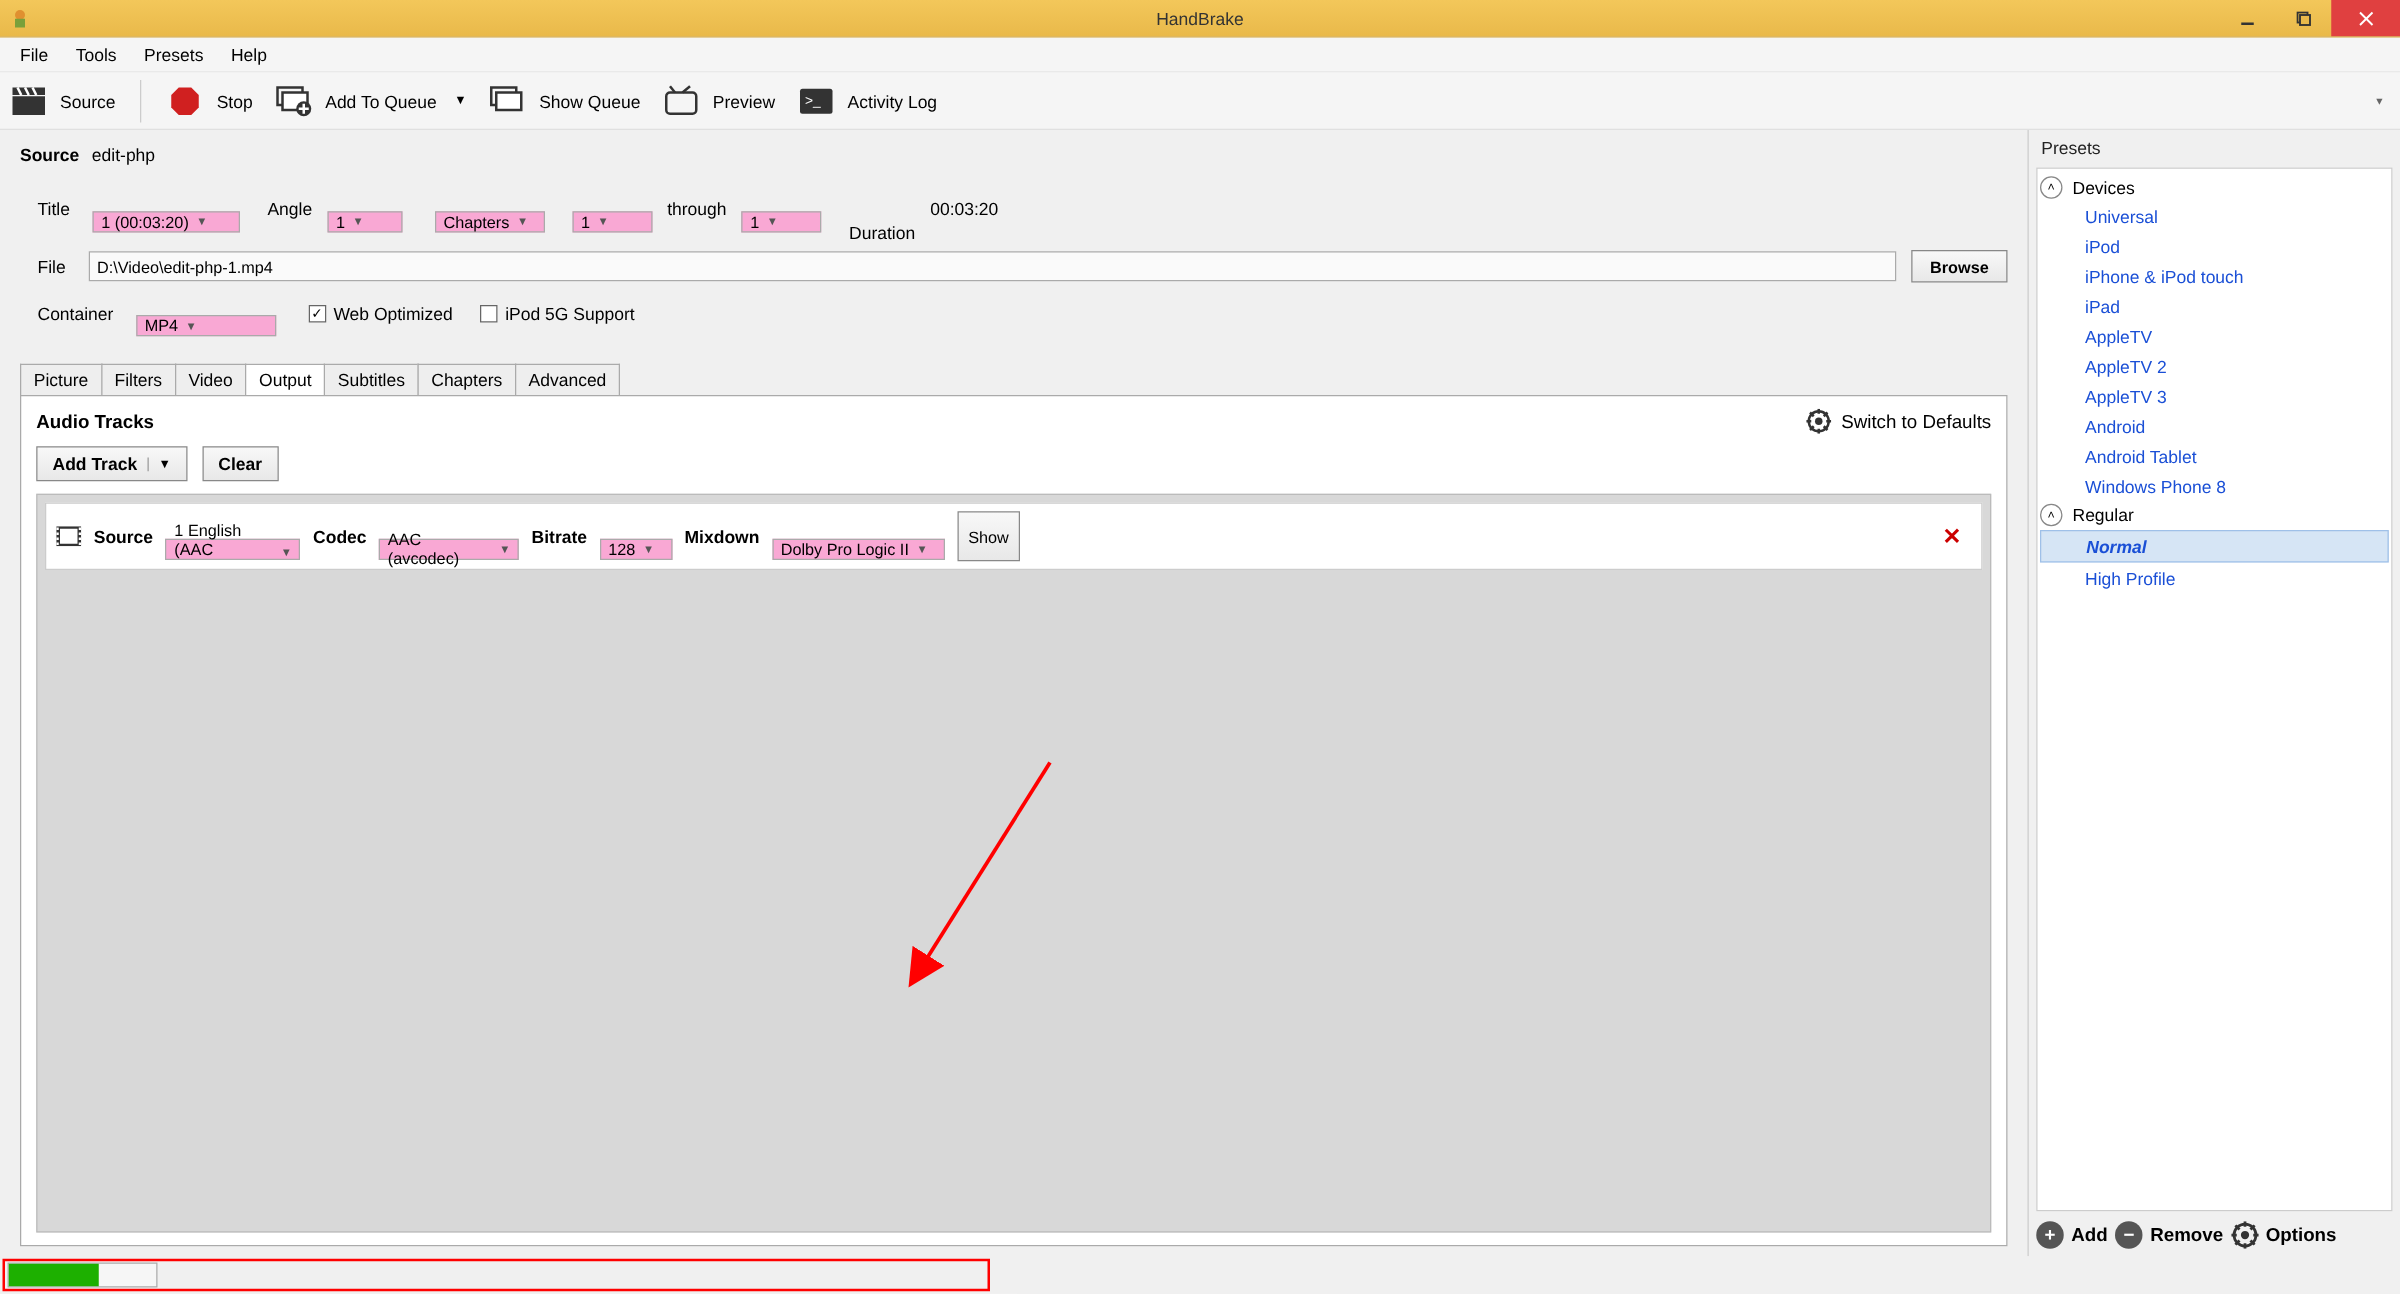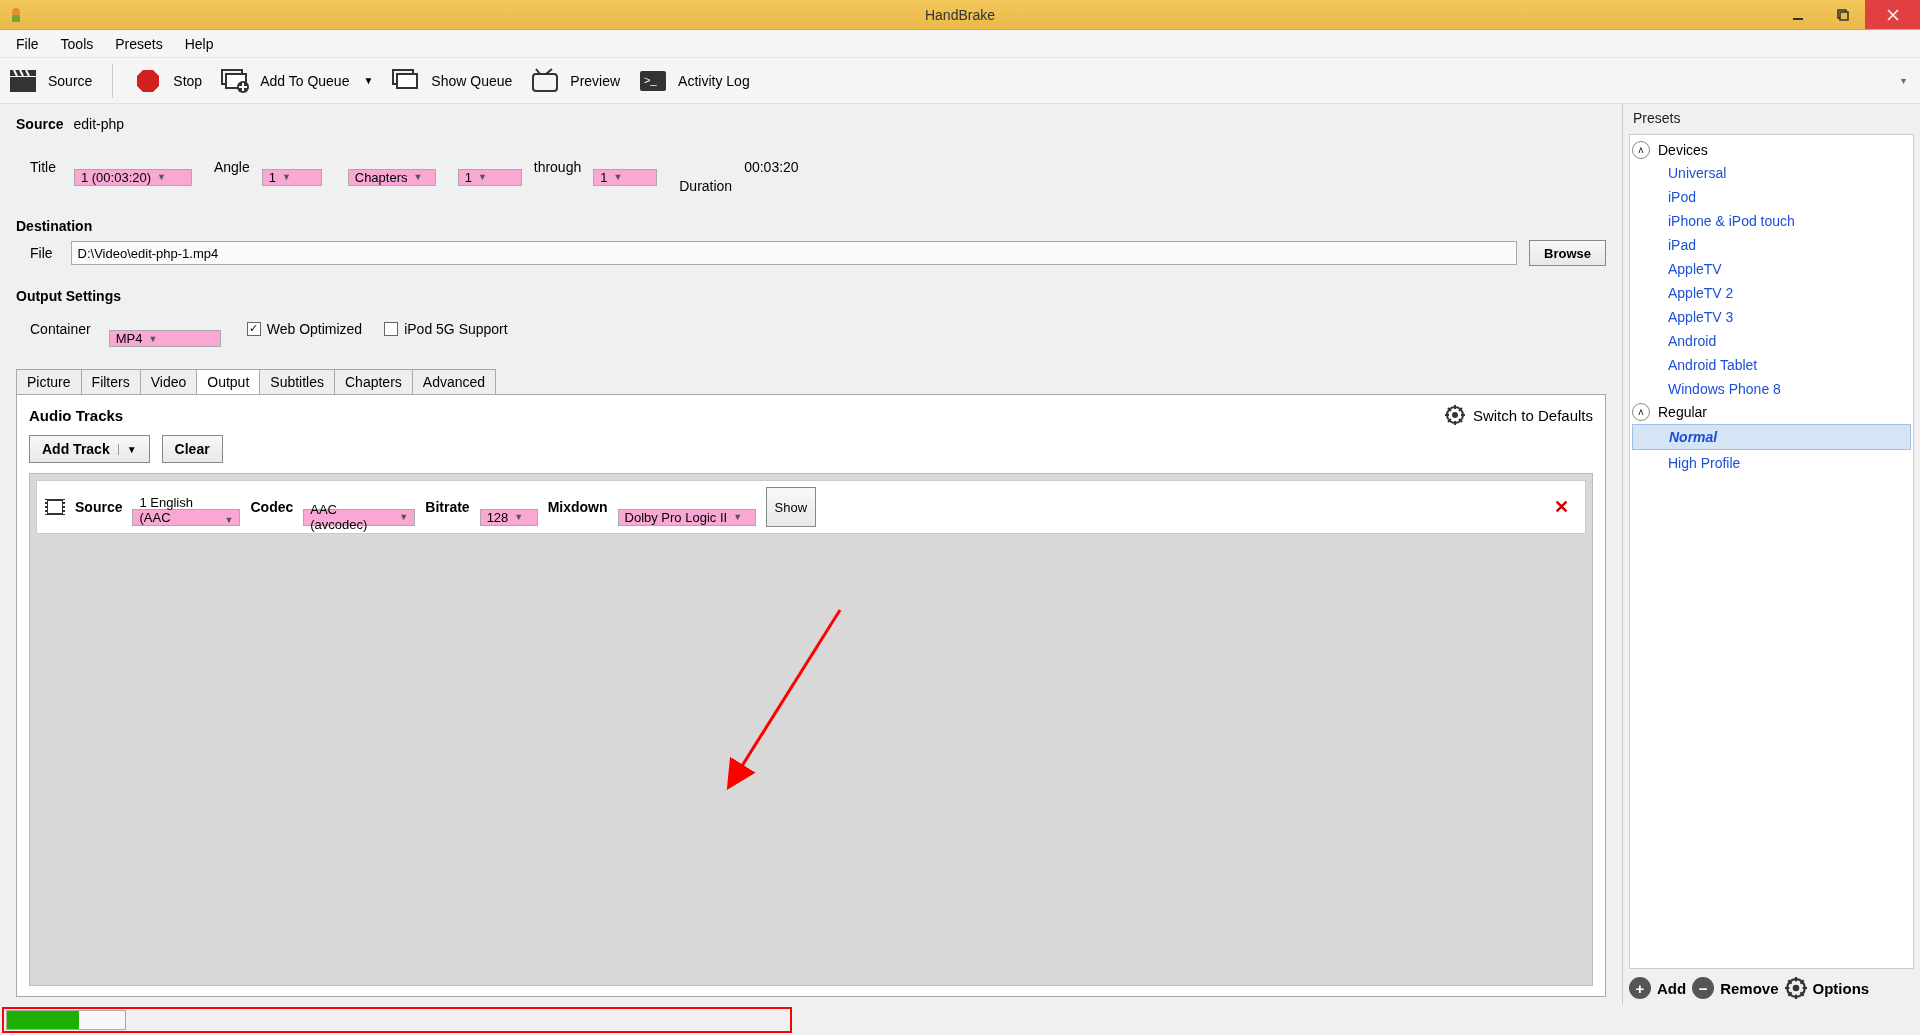--- a/index.html
+++ b/index.html
@@ -228,28 +228,26 @@
         </div>
       <span class="lbl">through</span>
       <div class="combo" style="width:64px;">
           <span>1</span>
           <span class="caret">▼</span>
         </div>
       <span class="lbl" style="padding-left:10px;margin-top:38px;">Duration</span>
       <span class="lbl">00:03:20</span>
     </div>
 
-    <div class="section-label" style="margin-top:18px;">Destination</div>
     <div class="row">
       <span class="lbl pad">File</span>
       <input type="text" class="dest-input" value="D:\Video\edit-php-1.mp4" style="">
       <button class="btn">Browse</button>
     </div>
 
-    <div class="section-label" style="margin-top:16px;">Output Settings</div>
     <div class="row">
       <span class="lbl pad">Container</span>
       <div class="combo" style="width:112px;">
           <span>MP4</span>
           <span class="caret">▼</span>
         </div>
       <label class="checkbox" style="margin-left:14px;">
         <span class="box">✓</span>
         <span>Web Optimized</span>
       </label>

